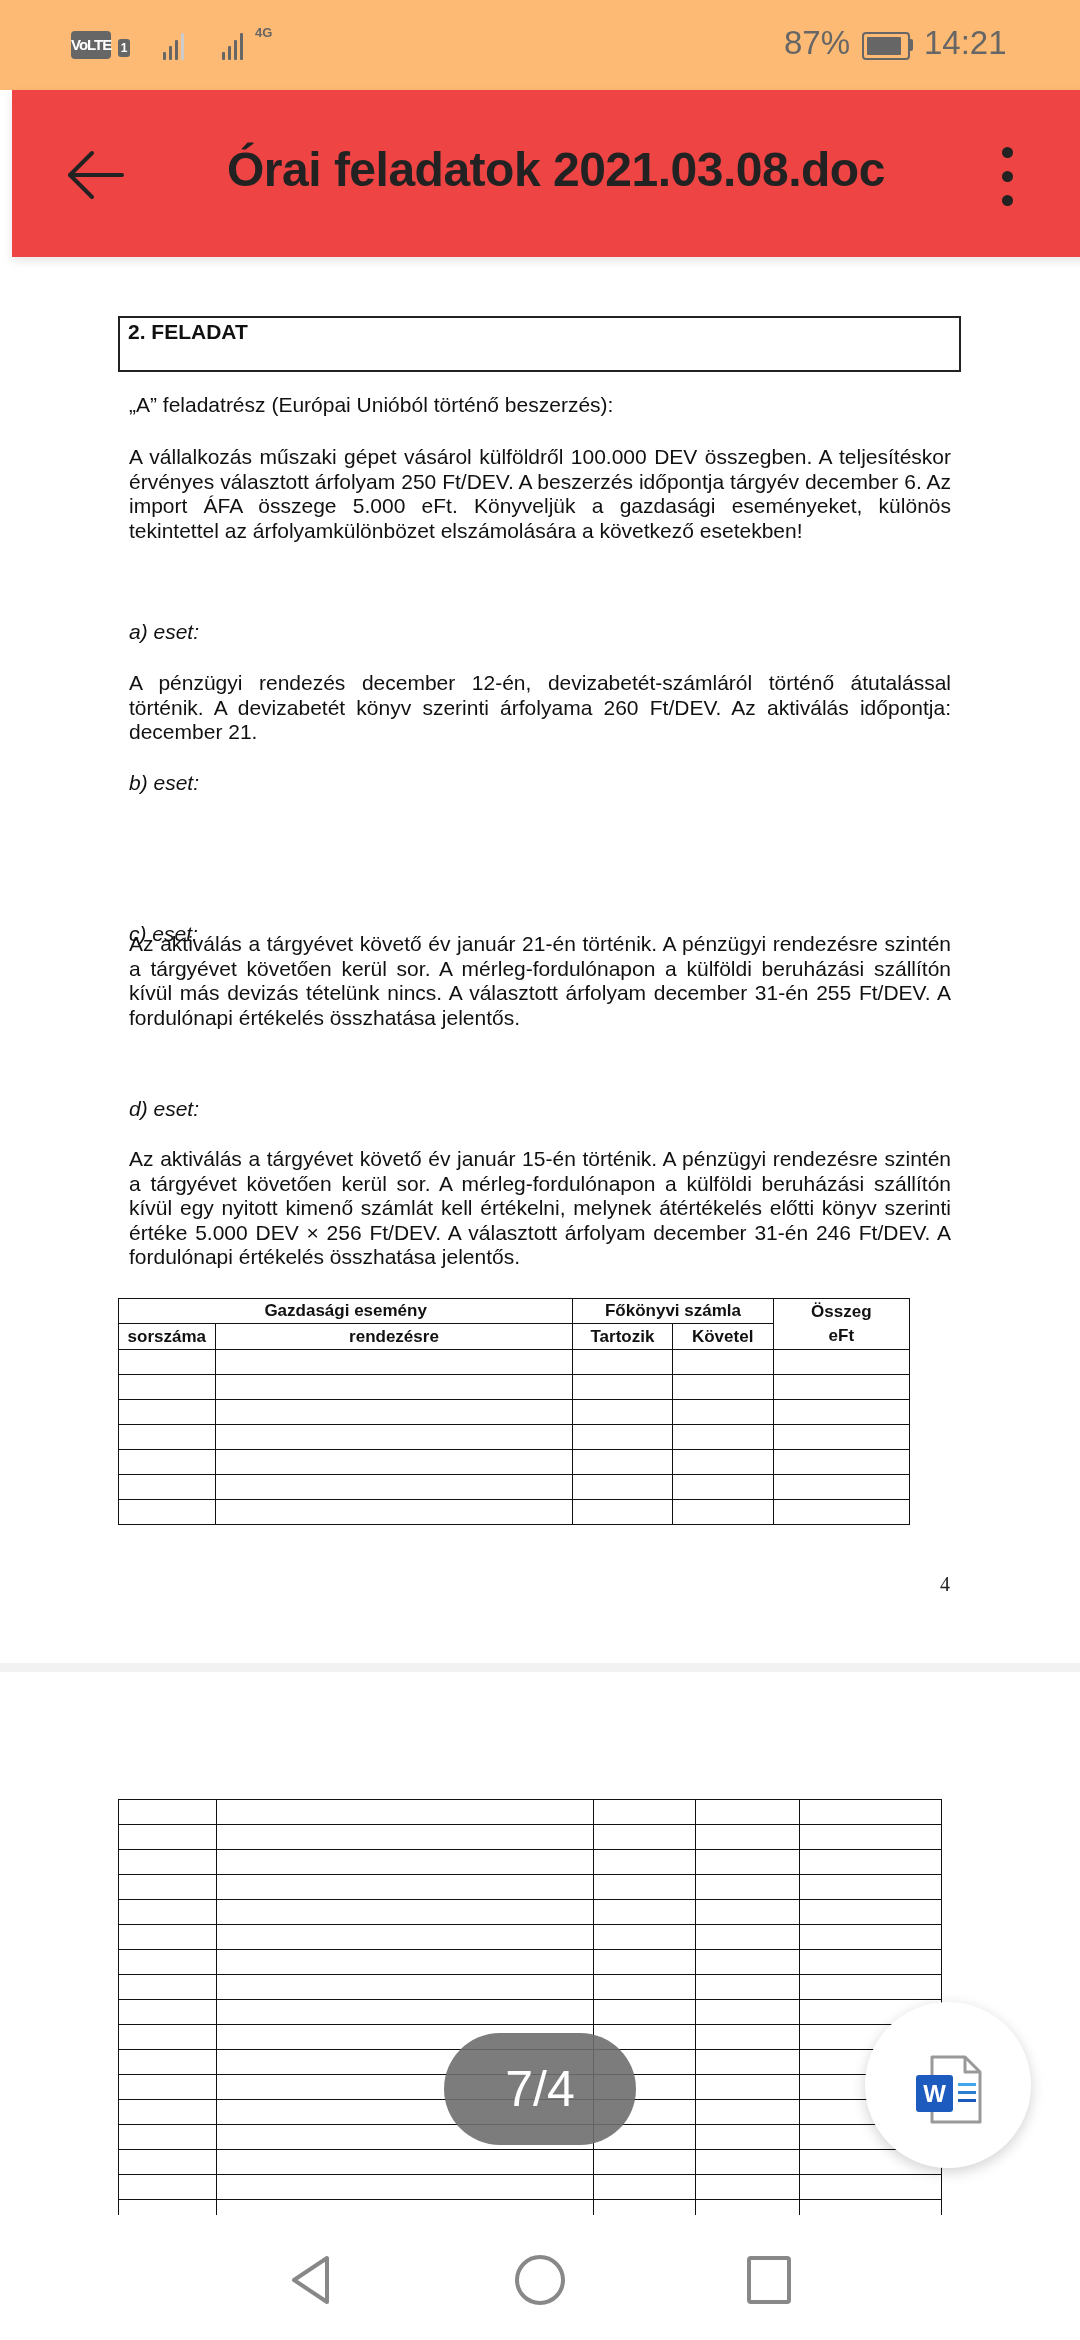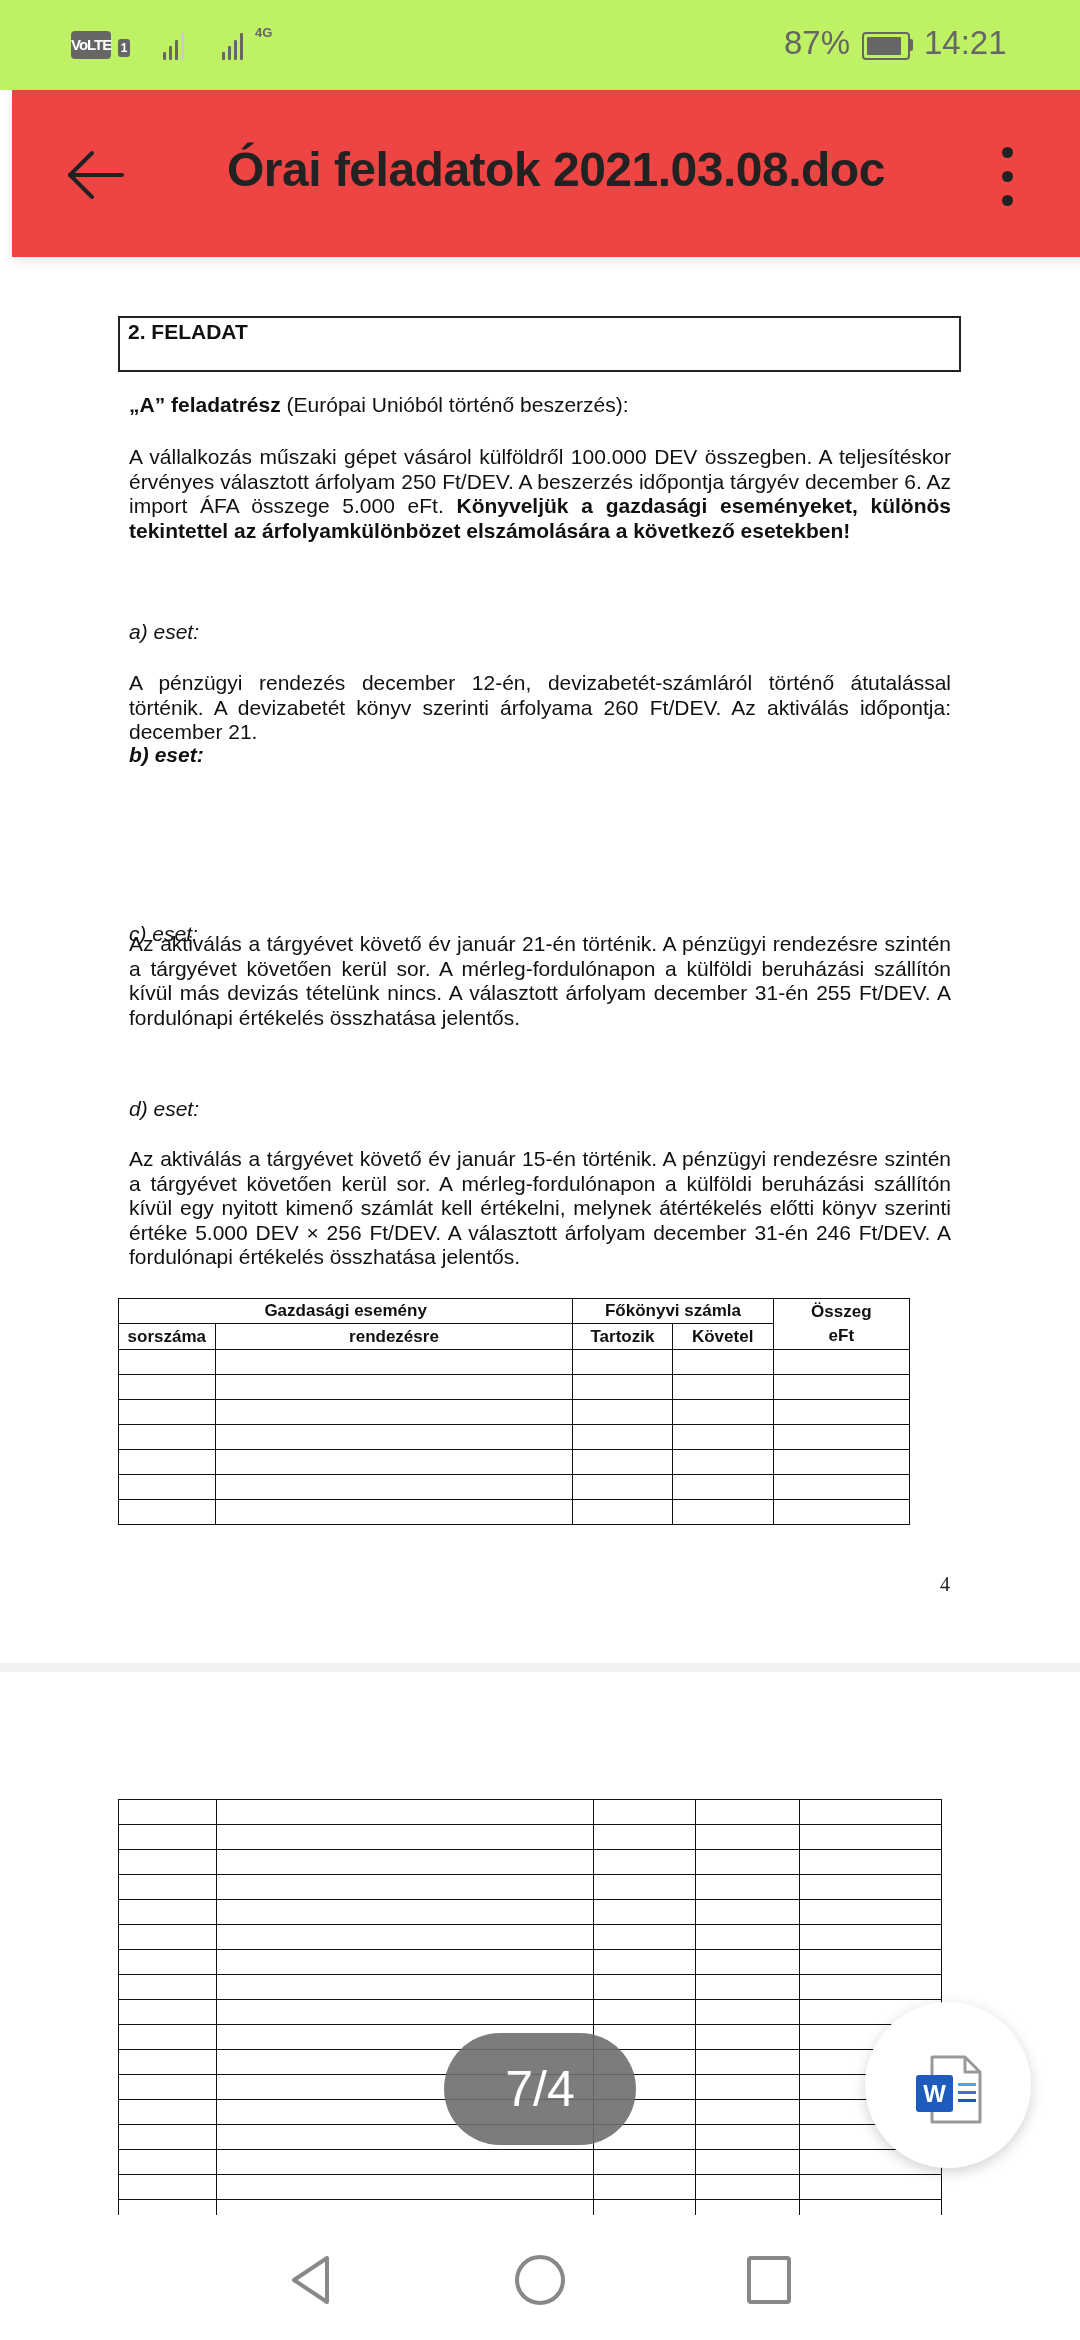--- a/index.html
+++ b/index.html
@@ -1,21 +1,21 @@
 <!DOCTYPE html>
 <html><head>
 <meta charset="utf-8">
 <style>
   html, body { margin:0; padding:0; }
   body {
     width:1080px; height:2340px; position:relative; overflow:hidden;
     background:#ffffff; font-family:"Liberation Sans", sans-serif; color:#111;
   }
   
-  .status-bar { position:absolute; left:0; top:0; width:1080px; height:90px; background:#bef264; }
+  .status-bar { position:absolute; left:0; top:0; width:1080px; height:90px; background:#fdba74; }
   .volte { position:absolute; left:71px; top:31px; width:40px; height:28px; background:#666; color:#fff;
     border-radius:4px; font-size:15px; font-weight:bold; line-height:28px; text-align:center; letter-spacing:-1px;
     font-family:"Liberation Sans Narrow","Liberation Sans", sans-serif; }
   .sim-num { position:absolute; left:118px; top:39px; width:12px; height:18px; background:#666; color:#fff; font-size:12px;
     line-height:18px; text-align:center; border-radius:3px; font-weight:bold; }
   .signal { position:absolute; top:30px; height:30px; display:flex; align-items:flex-end; gap:3px; }
   .signal span { display:block; width:3px; background:#666; border-radius:1px; }
   .signal span.dim { background:#ccc; }
   .net-type { position:absolute; left:207px; top:26px; font-size:13px; font-weight:bold; color:#666; line-height:14px;margin-left:48px; }
   .battery-text { position:absolute; left:784px; top:24px; font-size:33px; color:#666; }
@@ -35,21 +35,21 @@
 
   
   .page { position:absolute; left:0; width:1080px; background:#fff;padding-left:24px; }
   .page1 { top:257px; height:1406px; }
   .page-sep { position:absolute; left:0; top:1663px; width:1080px; height:9px; background:#f2f2f2; }
   .page2 { top:1672px; height:668px; }
 
   .task-box { position:absolute; left:118px; top:59px; width:843px; border:2px solid #222; padding:2px 8px 2px 8px;
     font-size:21px; font-weight:bold; line-height:24px; box-sizing:border-box; height:56px; }
   .para { position:absolute; left:129px; width:822px; font-size:21px; line-height:24.5px; text-align:justify; }
-  .para b { font-weight:bold; }
+  .para b { font-weight:normal; }
   .case-label { position:absolute; left:129px; font-size:21px; font-style:italic; }
 
   table.ledger { position:absolute; border-collapse:collapse; font-family:"Liberation Sans", sans-serif; }
   table.ledger td, table.ledger th { border:1.5px solid #111; padding:0; font-size:17px; font-weight:bold; text-align:center; }
   .page-number { position:absolute; left:940px; top:1316px; font-size:20px; font-family:"Liberation Serif", serif; color:#222; }
 
   
   .page-indicator { position:absolute; left:444px; top:2033px; width:192px; height:112px; background:rgba(110,110,110,0.9);
     border-radius:56px; color:#fff; font-size:50px; font-weight:300; text-align:center; line-height:112px; z-index:5; }
   .word-fab { position:absolute; left:865px; top:2002px; width:166px; height:166px; border-radius:50%; background:#fff;
@@ -110,21 +110,21 @@
     <b>„A” feladatrész</b><span> (Európai Unióból történő beszerzés):</span>
   </div>
 
   <div class="para" style="top:188px;">
     <span>A vállalkozás műszaki gépet vásárol külföldről 100.000 DEV összegben. A teljesítéskor érvényes választott árfolyam 250 Ft/DEV. A beszerzés időpontja tárgyév december 6. Az import ÁFA összege 5.000 eFt. </span><b>Könyveljük a gazdasági eseményeket, különös tekintettel az árfolyamkülönbözet elszámolására a következő esetekben!</b>
   </div>
 
   <div class="case-label" style="top:363px;">a) eset:</div>
   <div class="para" style="top:414px;">A pénzügyi rendezés december 12-én, devizabetét-számláról történő átutalással történik. A devizabetét könyv szerinti árfolyama 260 Ft/DEV. Az aktiválás időpontja: december 21.</div>
 
-  <div class="case-label" style="top:486px;font-weight:bold;">b) eset:</div>
+  <div class="case-label" style="top:514px;">b) eset:</div>
 
   <div class="case-label" style="top:665px;">c) eset:</div>
   <div class="para" style="top:675px;">Az aktiválás a tárgyévet követő év január 21-én történik. A pénzügyi rendezésre szintén a tárgyévet követően kerül sor. A mérleg-fordulónapon a külföldi beruházási szállítón kívül más devizás tételünk nincs. A választott árfolyam december 31-én 255 Ft/DEV. A fordulónapi értékelés összhatása jelentős.</div>
 
   <div class="case-label" style="top:840px;">d) eset:</div>
   <div class="para" style="top:890px;">Az aktiválás a tárgyévet követő év január 15-én történik. A pénzügyi rendezésre szintén a tárgyévet követően kerül sor. A mérleg-fordulónapon a külföldi beruházási szállítón kívül egy nyitott kimenő számlát kell értékelni, melynek átértékelés előtti könyv szerinti értéke 5.000 DEV × 256 Ft/DEV. A választott árfolyam december 31-én 246 Ft/DEV. A fordulónapi értékelés összhatása jelentős.</div>
 
   <table class="ledger" style="left:118px; top:1041px; width:792px;">
     <colgroup>
         <col style="width:98px">

